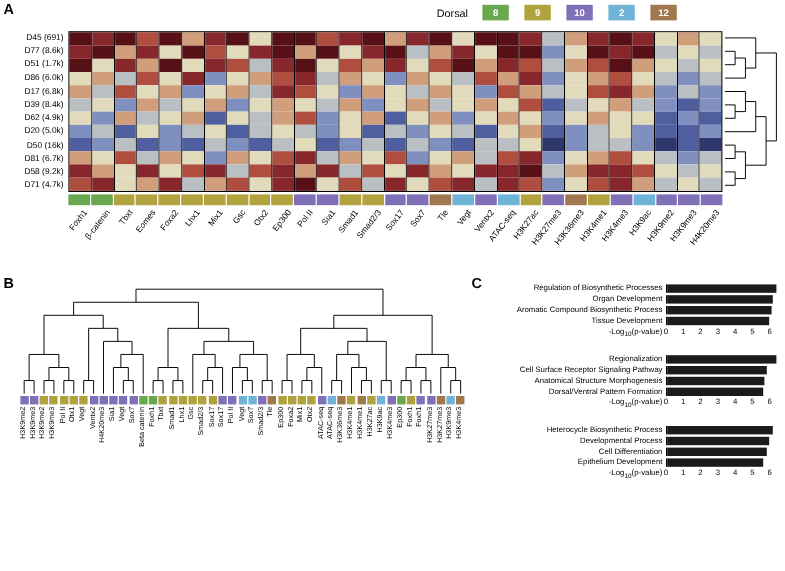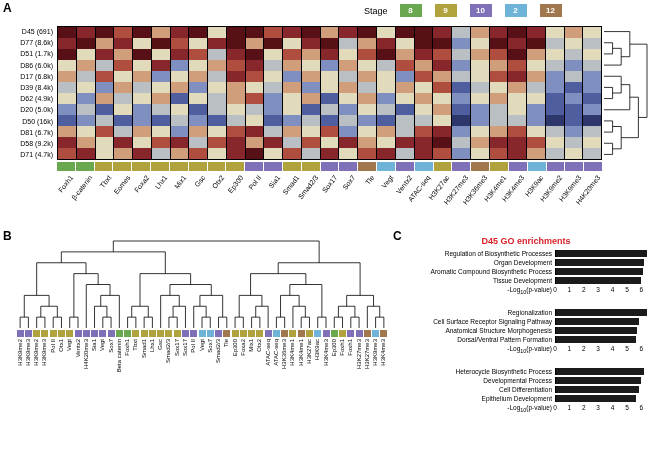--- a/index.html
+++ b/index.html
@@ -50,21 +50,21 @@
 </style>
 </head>
 <body>
 
 <div class="fig">
 
   <div class="panel-label" style="left:3px;top:1px">A</div>
 
 
   <div class="stageleg">
-    <span>Stage</span>
+    <span>Dorsal</span>
     <div class="stage-boxes" id="stageBoxes">
         <div class="stage-box" style="background: rgb(105, 168, 79);">8</div>
         <div class="stage-box" style="background: rgb(176, 162, 61);">9</div>
         <div class="stage-box" style="background: rgb(128, 112, 184);">10</div>
         <div class="stage-box" style="background: rgb(111, 179, 217);">2</div>
         <div class="stage-box" style="background: rgb(161, 120, 78);">12</div>
       </div>
   </div>
 
   <div class="rowlabels" id="rowLabels">
@@ -813,21 +813,20 @@
       <div class="leaflabel" style="left: 275.3px;">Foxh1</div>
       <div class="leaflabel" style="left: 283.567px;">H3K27me3</div>
       <div class="leaflabel" style="left: 291.833px;">H3K27me3</div>
       <div class="leaflabel" style="left: 300.1px;">H3K9me3</div>
       <div class="leaflabel" style="left: 308.367px;">H3K4me3</div>
     </div>
 
   <div class="panel-label" style="left:393px;top:229px">C</div>
   <div class="gocharts" id="goCharts">
       <div class="gochart">
-        <div class="gotitle" style="color: rgb(216, 35, 42);">D45 GO enrichments</div>
         <div class="gorow">
           <div class="golabel">Regulation of Biosynthetic Processes</div>
           <div class="goplot">
             <div class="gobar" style="width: 96.9697%; background: rgb(27, 27, 27);"></div>
           </div>
         </div>
         <div class="gorow">
           <div class="golabel">Organ Development</div>
           <div class="goplot">
             <div class="gobar" style="width: 93.9394%; background: rgb(27, 27, 27);"></div>

